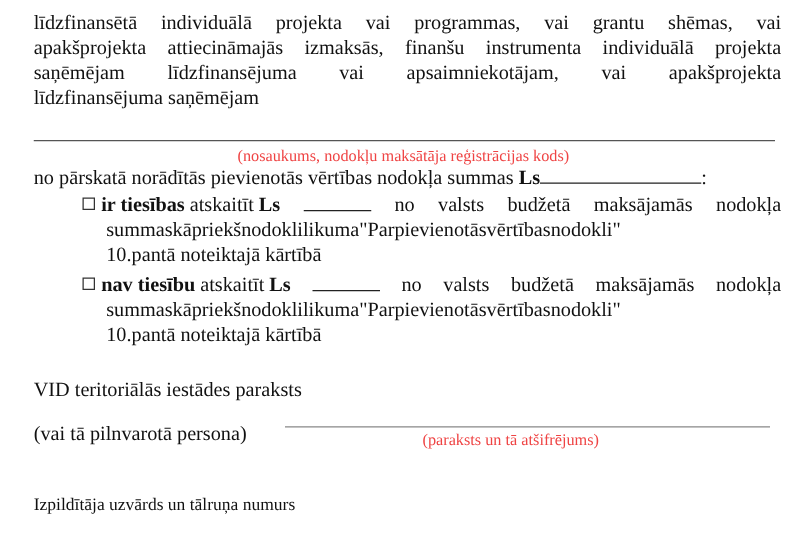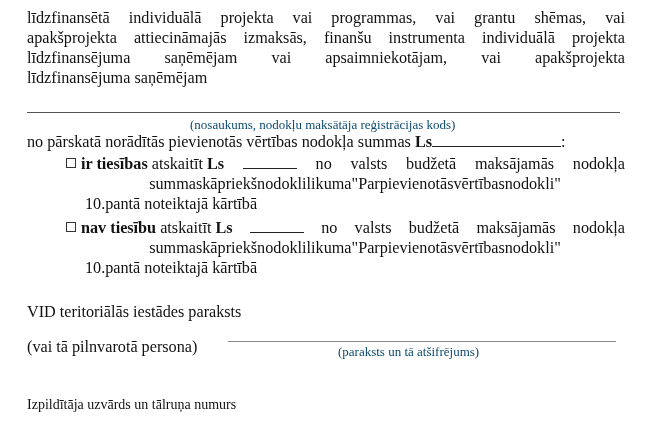--- a/index.html
+++ b/index.html
@@ -37,21 +37,21 @@
     }
     .hline {
       position: absolute;
       height: 0;
       border-top: 1px solid #555555;
     }
     .caption {
       position: absolute;
       font-size: 12.5px;
       line-height: 14px;
-      color: #0c4a6e;
+      color: #ef4444;
       white-space: nowrap;
     }
     .row {
       position: absolute;
       font-size: 16.2px;
       line-height: 20px;
       white-space: nowrap;
     }
     b { font-weight: bold; }
     .blank {
@@ -77,21 +77,21 @@
       line-height: 20px;
     }
     .option .first {
       display: flex;
       justify-content: space-between;
       white-space: nowrap;
     }
     .option .cont {
       padding-left: 19px;
       display: flex;
-      justify-content: center;
+      justify-content: flex-start;
       white-space: nowrap;
     }
     .option .cont.last {
       justify-content: flex-start;
     }
     .small {
       font-size: 14px;
     }
   </style>
 </head>
@@ -114,22 +114,22 @@
     <div class="justify-row">
       <span>apakšprojekta</span>
       <span>attiecināmajās</span>
       <span>izmaksās,</span>
       <span>finanšu</span>
       <span>instrumenta</span>
       <span>individuālā</span>
       <span>projekta</span>
     </div>
     <div class="justify-row">
+      <span>saņēmējam</span>
       <span>līdzfinansējuma</span>
-      <span>saņēmējam</span>
       <span>vai</span>
       <span>apsaimniekotājam,</span>
       <span>vai</span>
       <span>apakšprojekta</span>
     </div>
     <div>
       <span>līdzfinansējuma saņēmējam</span>
     </div>
   </div>
 

